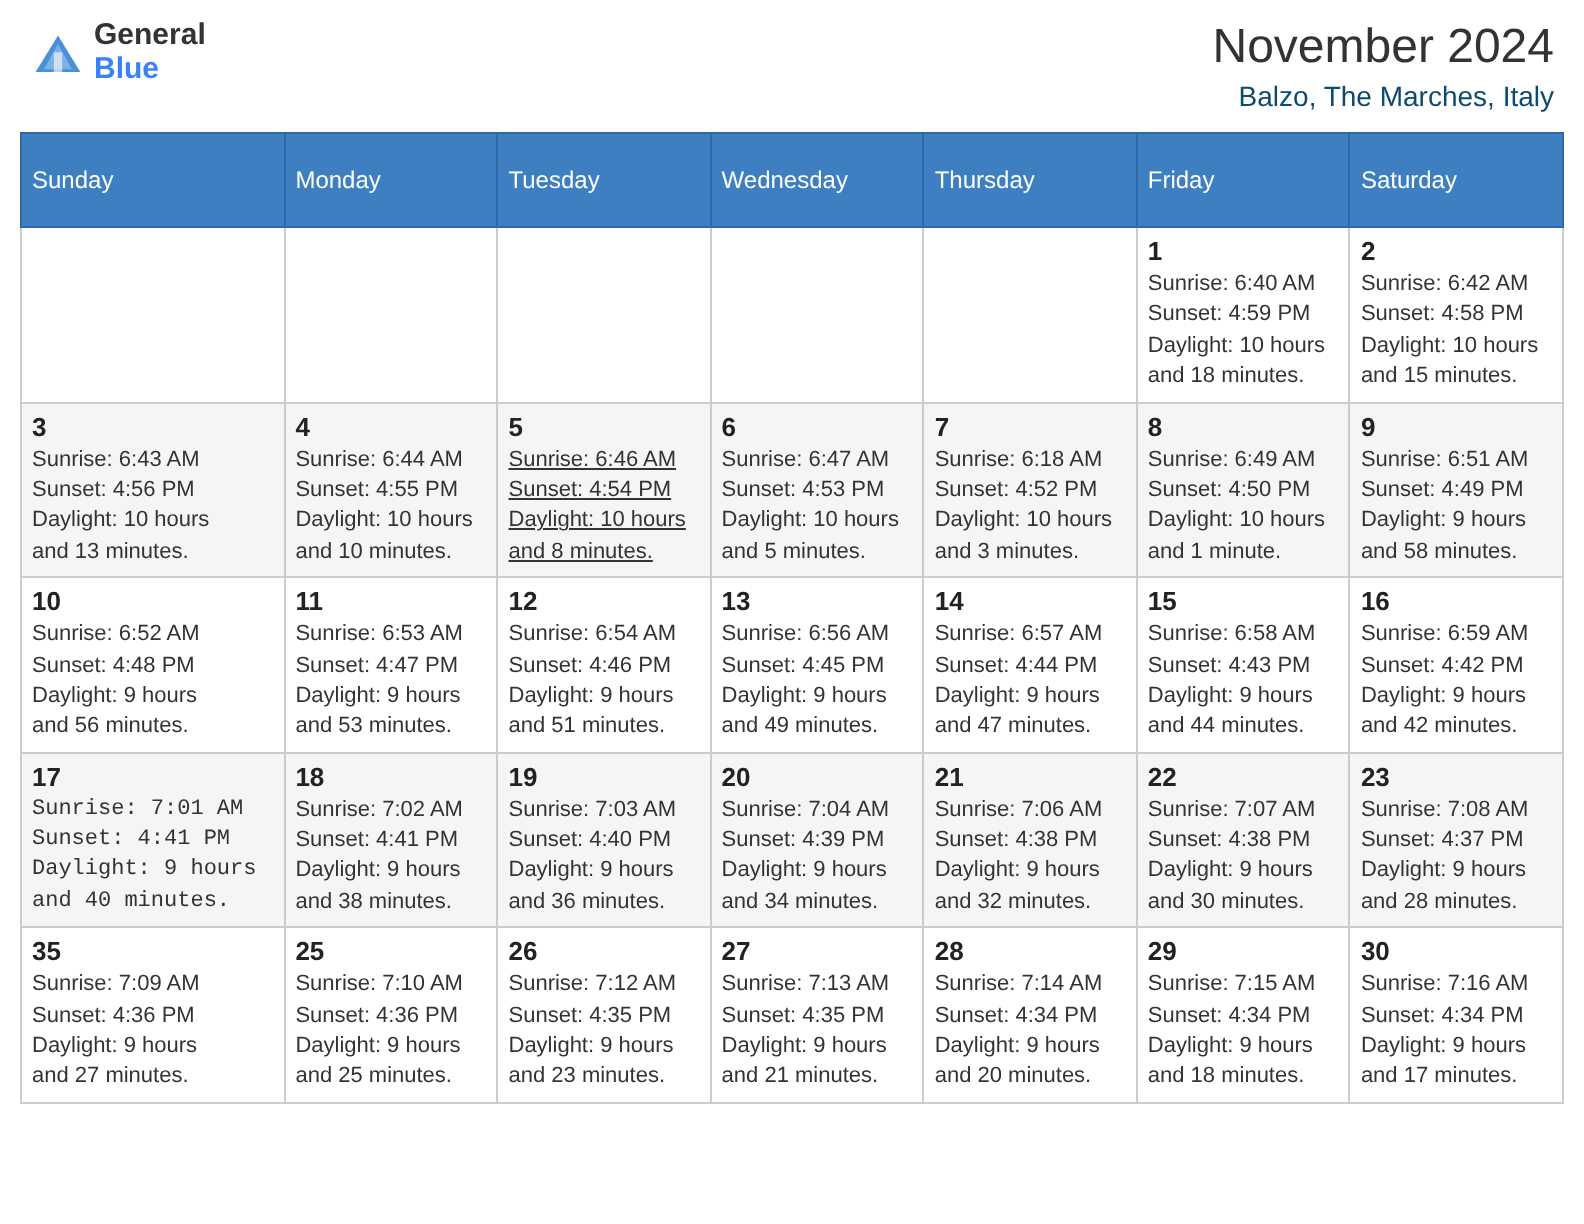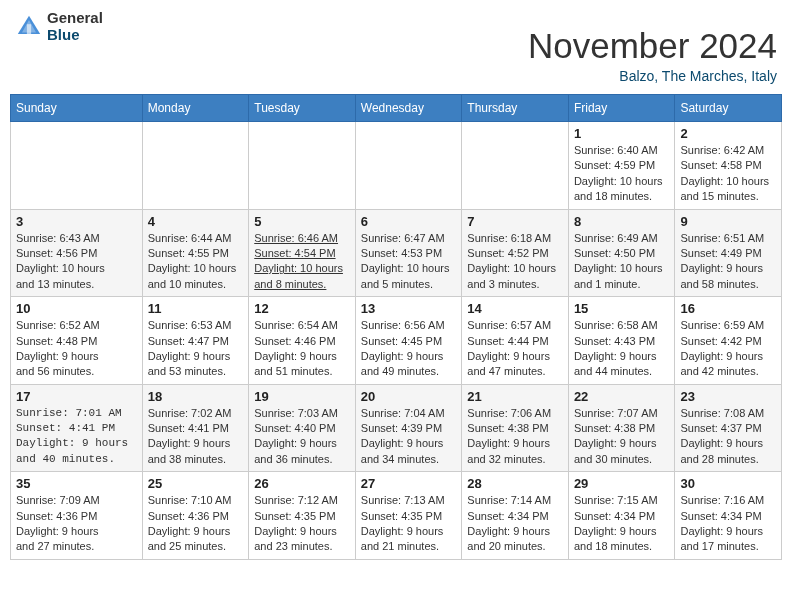--- a/index.html
+++ b/index.html
@@ -12,49 +12,49 @@
     }
     .header {
       display: flex;
       justify-content: space-between;
       align-items: flex-start;
       margin-bottom: 10px;
       padding: 0 5px;
     }
     .logo {
       display: flex;
-      align-items: center;
+      align-items: flex-end;
       gap: 4px;
     }
     .logo-text {
       display: flex;
       flex-direction: column;
       line-height: 1.1;
     }
     .logo-general { font-size: 15px; font-weight: bold; color: #333; }
-    .logo-blue { font-size: 15px; font-weight: bold; color: #0c4a6e; }
+    .logo-blue { font-size: 15px; font-weight: bold; color: #3b82f6; }
     .logo-icon {
       width: 28px;
       height: 28px;
     }
     .title-section { text-align: right; }
-    .month-title { font-size: 35px; color: #333; font-weight: normal; margin-top: 16px; }
+    .month-title { font-size: 24px; color: #333; font-weight: normal; }
     .location { font-size: 14px; color: #0c4a6e; margin-top: 2px; }
 
     table {
       width: 100%;
       border-collapse: collapse;
       font-size: 11px;
     }
     thead tr {
       background: #3d7fc1;
       color: white;
     }
     thead th {
-      padding: 6px 5px;
+      padding: 16px 5px;
       text-align: left;
       font-weight: normal;
       font-size: 12px;
       border: 1px solid #2d6aaa;
     }
     tbody td {
       border: 1px solid #ccc;
       vertical-align: top;
       padding: 4px 5px;
       height: 80px;

